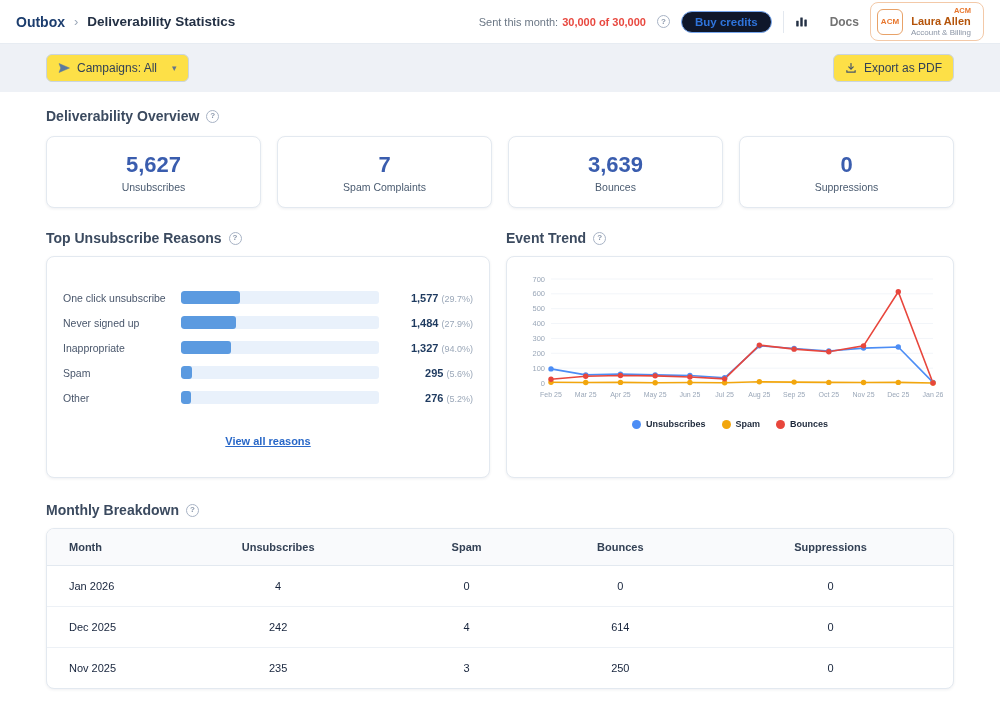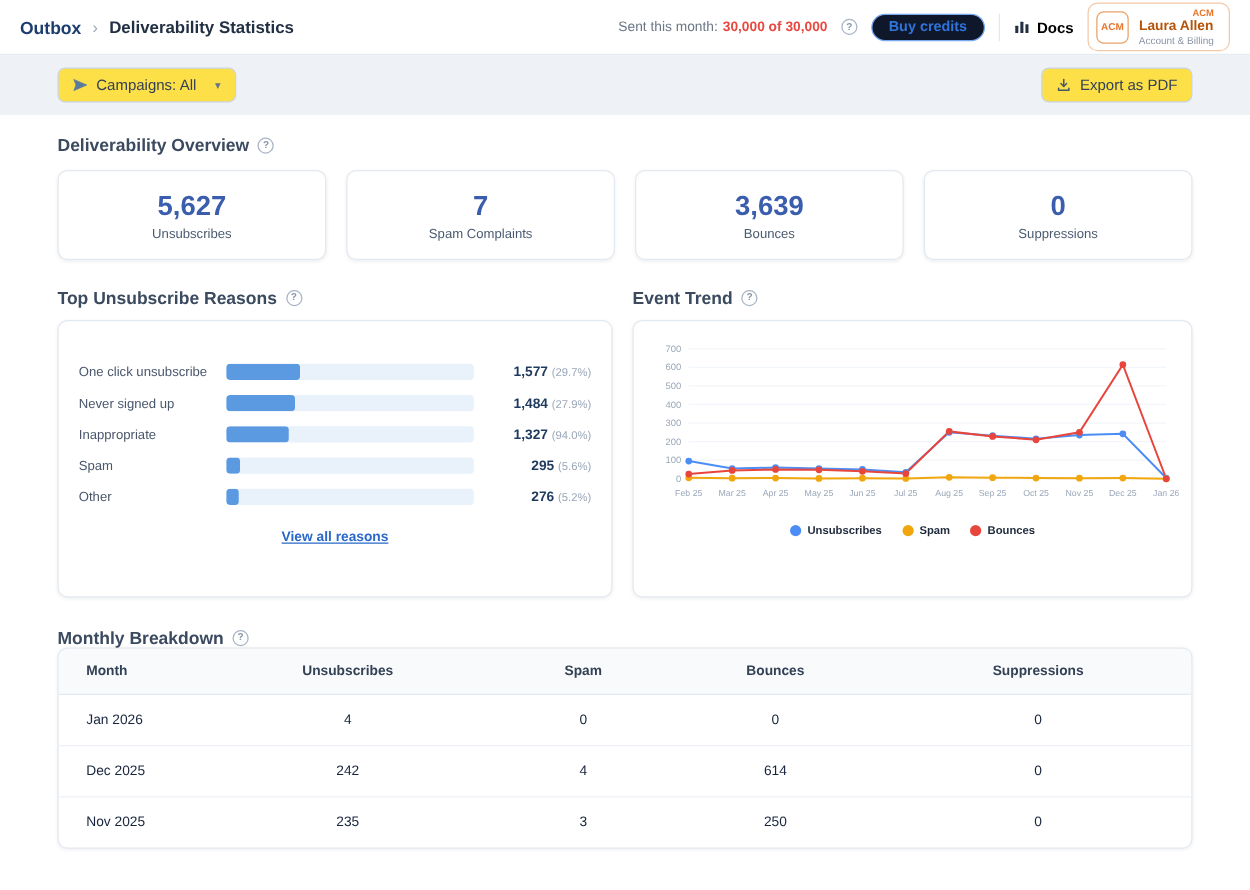--- a/index.html
+++ b/index.html
@@ -17,21 +17,21 @@
   .crumb-cur { font-size:13.5px; color:#233044; font-weight:bold; }
   .top-right { display:flex; align-items:center; gap:11px; }
   .sent { font-size:11px; color:#6b7785; display:flex; align-items:center; gap:4px; }
   .sent b { color:#e8483f; font-weight:bold; }
   .info { width:13px; height:13px; border-radius:50%; border:1px solid #a8b3c5; color:#8a97ab;
           font-size:8px; font-weight:bold; display:inline-flex; align-items:center; justify-content:center;
           flex:0 0 auto; line-height:1; }
   .btn-credits { background:#0f172a; border:1px solid #79a8ef; color:#2f74db; border-radius:13px;
                  padding:4px 13px; font-size:11.5px; font-weight:bold; }
   .vdiv { width:1px; height:22px; background:#e3e8ef; }
-  .docs { display:flex; align-items:center; gap:6px; font-size:12px; font-weight:bold; color:#000000; cursor:pointer; }
+  .docs { display:flex; align-items:center; gap:22px; font-size:12px; font-weight:bold; color:#737373; cursor:pointer; }
   .account { display:flex; align-items:center; gap:8px; border:1px solid #f3c9a8; border-radius:8px;
              padding:3px 12px 3px 6px; cursor:pointer; background:#fff; }
   .acct-badge { width:26px; height:26px; border:1.5px solid #e8a268; border-radius:6px; color:#e8762c;
                 font-size:8px; font-weight:bold; display:flex; align-items:center; justify-content:center; }
   .acct-col { display:flex; flex-direction:column; align-items:center; line-height:1.2; }
   .acct-org { font-size:7.5px; color:#e8762c; font-weight:bold; align-self:flex-end; }
   .acct-name { font-size:11px; color:#b45309; font-weight:bold; }
   .acct-sub { font-size:8px; color:#8b95a5; }
 
   
@@ -57,29 +57,29 @@
            box-shadow:0 1px 3px rgba(23,43,77,.07); margin-top:10px; height:222px; }
   .panel-reasons { padding:34px 16px 0; }
   .panel-chart { padding:14px 10px 0; }
 
   .reason-row { display:flex; align-items:center; margin-bottom:12px; }
   .reason-label { width:118px; flex:0 0 auto; font-size:10.5px; color:#49566b; }
   .reason-track { flex:1; height:13px; background:#e9f1fb; border-radius:3px; overflow:hidden; }
   .reason-fill { height:100%; background:#5b9ae0; border-radius:3px; }
   .reason-value { width:94px; flex:0 0 auto; text-align:right; font-size:11px; font-weight:bold; color:#1e3a5f; }
   .reason-value .pct { font-size:9px; color:#9aa7b8; font-weight:normal; }
-  .view-all { display:block; text-align:center; margin-top:20px; font-size:11px; font-weight:bold;
+  .view-all { display:block; text-align:center; margin-top:31px; font-size:11px; font-weight:bold;
               color:#2968c8; text-decoration:underline; cursor:pointer; }
 
   .legend { display:flex; justify-content:center; gap:16px; margin-top:16px; }
   .legend-item { display:flex; align-items:center; gap:5px; font-size:9px; font-weight:bold; color:#1e293b; }
   .legend-dot { width:9px; height:9px; border-radius:50%; display:inline-block; }
 
   .monthly { margin-top:24px; }
-  .table-card { margin-top:0; background:#fff; border:1px solid #e3e9f0; border-radius:8px;
+  .table-card { margin-top:10px; background:#fff; border:1px solid #e3e9f0; border-radius:8px;
                 overflow:hidden; box-shadow:0 1px 3px rgba(23,43,77,.07); }
   table { width:100%; border-collapse:collapse; }
   thead th { background:#f9fafc; font-size:11px; font-weight:bold; color:#334155;
              padding:12px 10px; border-bottom:1px solid #e3e9f0; text-align:center; }
   thead th:first-child { text-align:left; padding-left:22px; width:12%; }
   tbody td { font-size:11px; color:#17243c; padding:14px 10px; text-align:center;
              border-bottom:1px solid #edf1f6; }
   tbody td:first-child { text-align:left; padding-left:22px; font-weight:normal; }
   tbody tr:last-child td { border-bottom:none; }
 </style>

